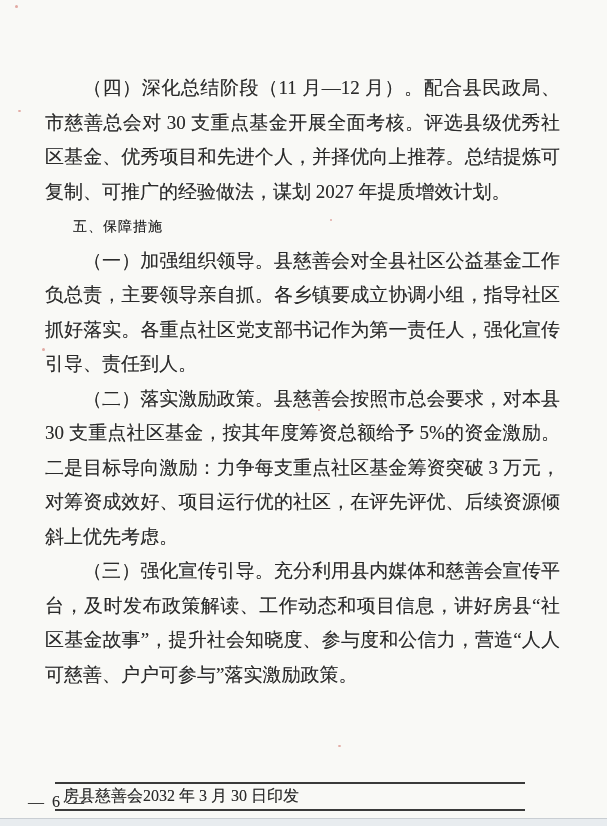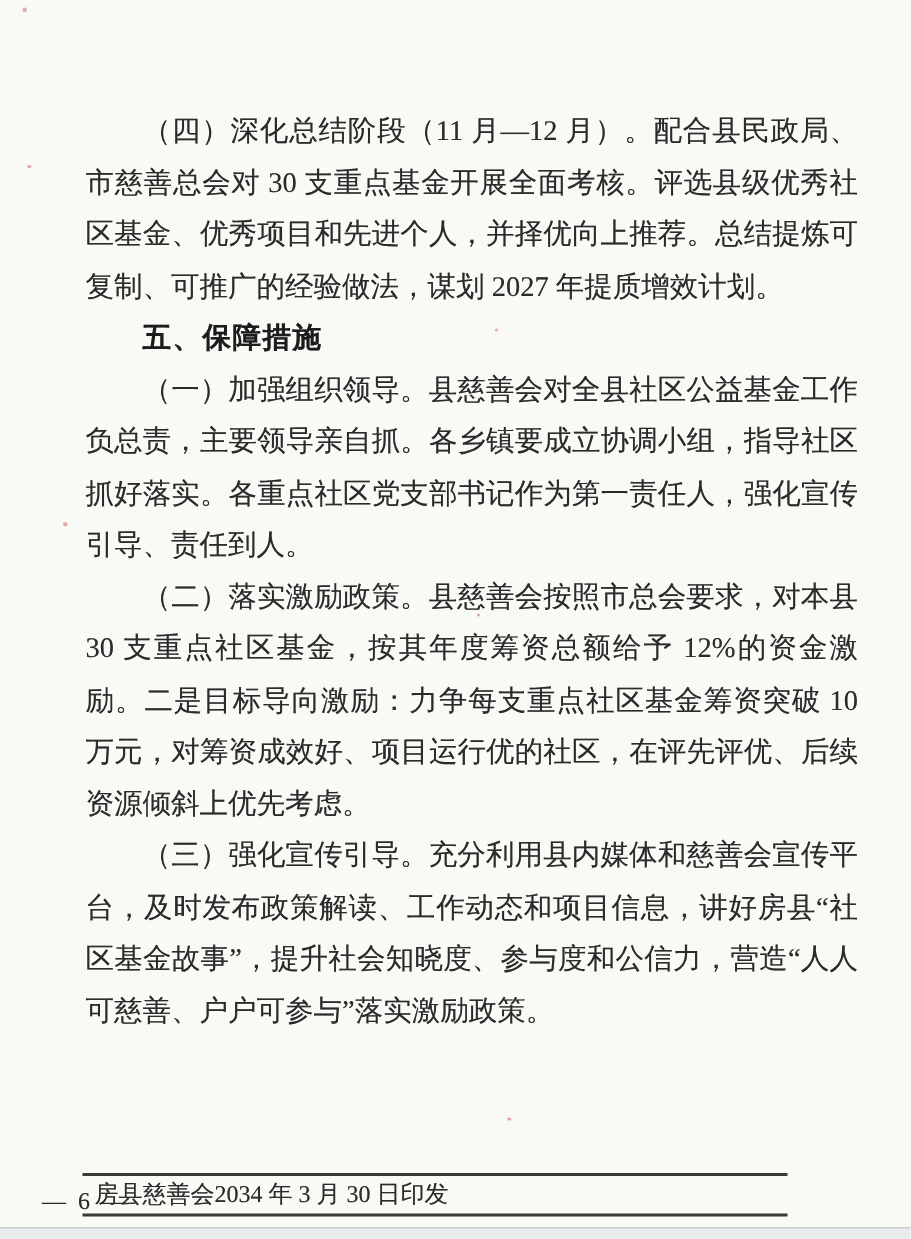--- a/index.html
+++ b/index.html
@@ -18,38 +18,38 @@
     font-family: "Liberation Serif", "DejaVu Serif", serif;
   }
   .page {
     position: relative;
     width: 607px; height: 826px;
     background: var(--paper);
     overflow: hidden;
   }
   .content {
     position: absolute;
-    left: 57px; top: 71px;
+    left: 45px; top: 71px;
     width: 515px;
     font-size: 19px;
     line-height: 34.5px;
     color: var(--ink);
     text-align: justify;
     text-justify: inter-ideograph;
     text-shadow: 0 0 0.4px rgba(40,40,40,0.45);
   }
   .content p {
     margin: 0;
     text-indent: 2em;
   }
   .content h2.sec-heading {
     margin: 0;
-    font-size: 19px;
+    font-size: 14px;
     line-height: 34.5px;
-    font-weight: bold;
+    font-weight: normal;
     text-indent: 2em;
     color: var(--heading-ink);
     font-family: "Liberation Sans", "DejaVu Sans", sans-serif;
     letter-spacing: 1px;
   }
   .footer-band {
     position: absolute;
     left: 55px; top: 762px;
     width: 470px; height: 29px;
     box-sizing: border-box;
@@ -88,27 +88,27 @@
 </style>
 </head>
 <body>
 
 <div class="page">
 
   <div class="content">
     <p>（四）深化总结阶段（11 月—12 月）。配合县民政局、市慈善总会对 30 支重点基金开展全面考核。评选县级优秀社区基金、优秀项目和先进个人，并择优向上推荐。总结提炼可复制、可推广的经验做法，谋划 2027 年提质增效计划。</p>
     <h2 class="sec-heading">五、保障措施</h2>
     <p>（一）加强组织领导。县慈善会对全县社区公益基金工作负总责，主要领导亲自抓。各乡镇要成立协调小组，指导社区抓好落实。各重点社区党支部书记作为第一责任人，强化宣传引导、责任到人。</p>
-    <p>（二）落实激励政策。县慈善会按照市总会要求，对本县 30 支重点社区基金，按其年度筹资总额给予 12%的资金激励。二是目标导向激励：力争每支重点社区基金筹资突破 10 万元，对筹资成效好、项目运行优的社区，在评先评优、后续资源倾斜上优先考虑。</p>
+    <p>（二）落实激励政策。县慈善会按照市总会要求，对本县 30 支重点社区基金，按其年度筹资总额给予 5%的资金激励。二是目标导向激励：力争每支重点社区基金筹资突破 3 万元，对筹资成效好、项目运行优的社区，在评先评优、后续资源倾斜上优先考虑。</p>
     <p>（三）强化宣传引导。充分利用县内媒体和慈善会宣传平台，及时发布政策解读、工作动态和项目信息，讲好房县“社区基金故事”，提升社会知晓度、参与度和公信力，营造“人人可慈善、户户可参与”落实激励政策。</p>
   </div>
 
   <div class="footer-band">
     <span>房县慈善会</span>
-    <span>2034 年 3 月 30 日印发</span>
+    <span>2032 年 3 月 30 日印发</span>
   </div>
 
   <div class="page-number">— 6 —</div>
 
   <div class="speck" style="left:15px; top:5px;  width:3px; height:3px;"></div>
   <div class="speck" style="left:18px; top:110px; width:3px; height:2px;"></div>
   <div class="speck" style="left:42px; top:348px; width:3px; height:3px;"></div>
   <div class="speck" style="left:330px; top:219px; width:2px; height:2px;"></div>
   <div class="speck" style="left:318px; top:409px; width:2px; height:2px;"></div>
   <div class="speck" style="left:338px; top:745px; width:3px; height:2px;"></div>

